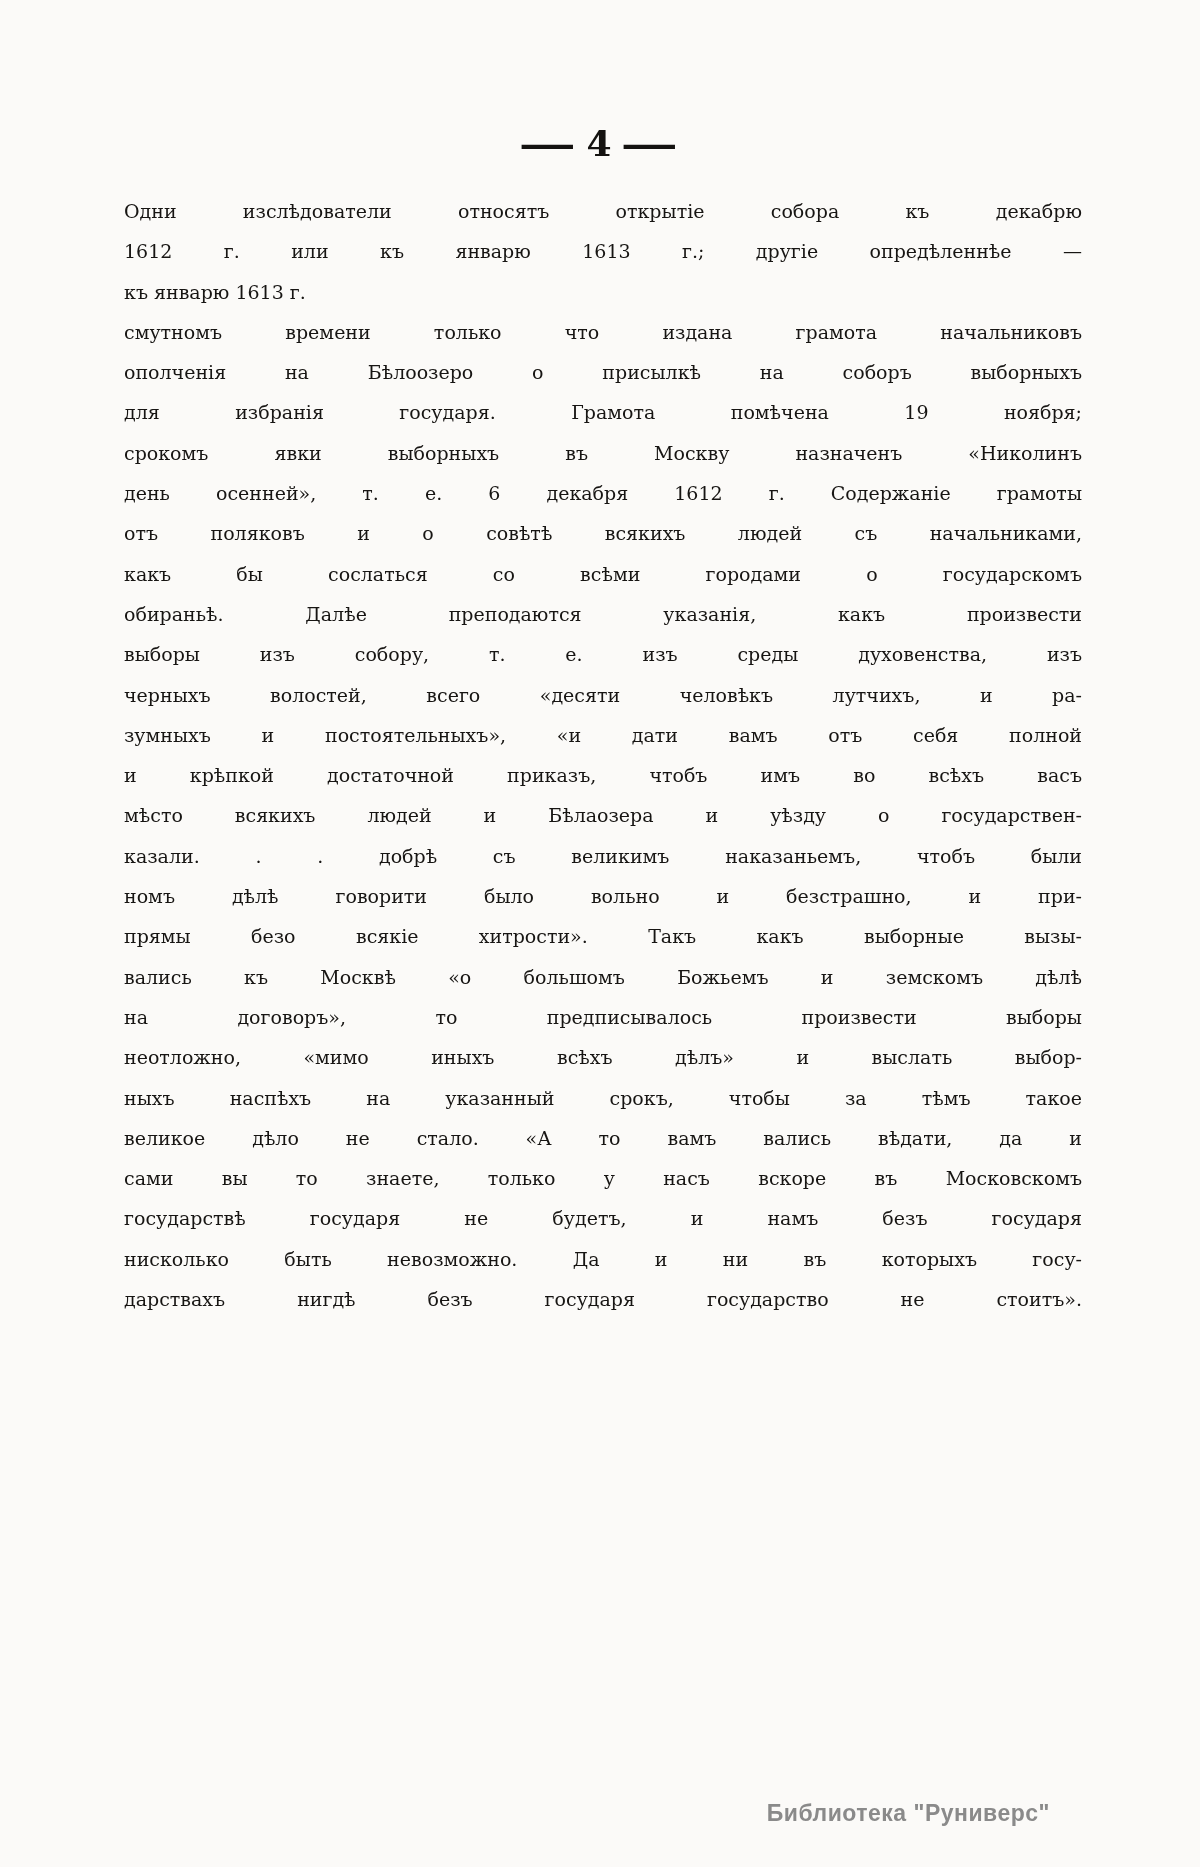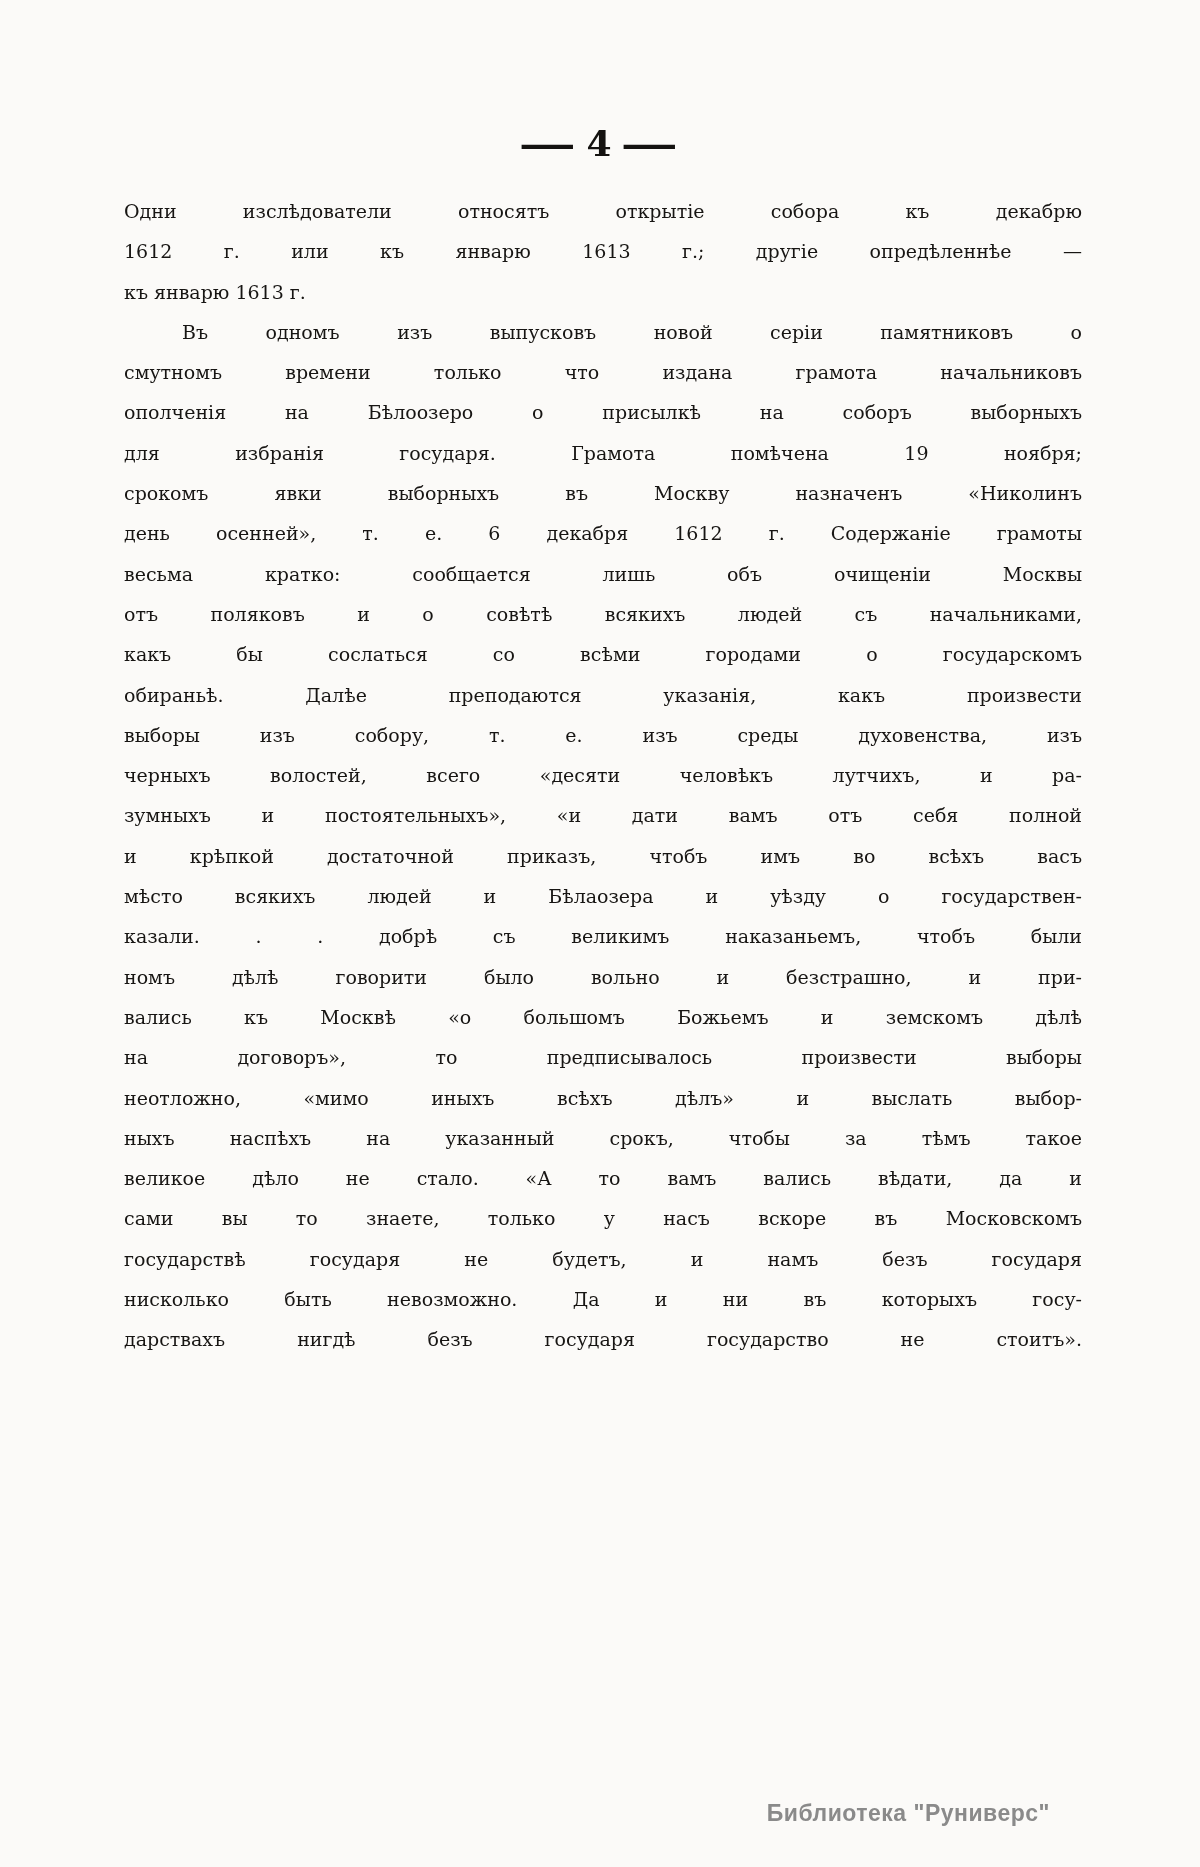--- a/index.html
+++ b/index.html
@@ -71,37 +71,36 @@
     <span class="dash">—</span><span>4</span><span class="dash">—</span>
   </div>
 
   <div class="page-body">
       <div class="paragraph">
         <div class="line j">Одни изслѣдователи относятъ открытіе собора къ декабрю</div>
         <div class="line j">1612 г. или къ январю 1613 г.; другіе опредѣленнѣе —</div>
         <div class="line">къ январю 1613 г.</div>
       </div>
       <div class="paragraph">
-        <div class="line j ind">Въ одномъ изъ выпусковъ новой серіи памятниковъ о</div>
         <div class="line j">смутномъ времени только что издана грамота начальниковъ</div>
         <div class="line j">ополченія на Бѣлоозеро о присылкѣ на соборъ выборныхъ</div>
         <div class="line j">для избранія государя. Грамота помѣчена 19 ноября;</div>
         <div class="line j">срокомъ явки выборныхъ въ Москву назначенъ «Николинъ</div>
         <div class="line j">день осенней», т. е. 6 декабря 1612 г. Содержаніе грамоты</div>
-        <div class="line j">весьма кратко: сообщается лишь объ очищеніи Москвы</div>
         <div class="line j">отъ поляковъ и о совѣтѣ всякихъ людей съ начальниками,</div>
         <div class="line j">какъ бы сослаться со всѣми городами о государскомъ</div>
         <div class="line j">обираньѣ. Далѣе преподаются указанія, какъ произвести</div>
         <div class="line j">выборы изъ собору, т. е. изъ среды духовенства, изъ</div>
         <div class="line j">черныхъ волостей, всего «десяти человѣкъ лутчихъ, и ра-</div>
         <div class="line j">зумныхъ и постоятельныхъ», «и дати вамъ отъ себя полной</div>
         <div class="line j">и крѣпкой достаточной приказъ, чтобъ имъ во всѣхъ васъ</div>
         <div class="line j">мѣсто всякихъ людей и Бѣлаозера и уѣзду о государствен-</div>
         <div class="line j">казали. . .  добрѣ съ великимъ наказаньемъ, чтобъ были</div>
         <div class="line j">номъ дѣлѣ говорити было вольно и безстрашно, и при-</div>
+        <div class="line j">прямы безо всякіе хитрости». Такъ какъ выборные вызы-</div>
         <div class="line j">вались къ Москвѣ «о большомъ Божьемъ и земскомъ дѣлѣ</div>
         <div class="line j">на договоръ», то предписывалось произвести выборы</div>
         <div class="line j">неотложно, «мимо иныхъ всѣхъ дѣлъ» и выслать выбор-</div>
         <div class="line j">ныхъ наспѣхъ на указанный срокъ, чтобы за тѣмъ такое</div>
         <div class="line j">великое дѣло не стало. «А то вамъ вались вѣдати, да и</div>
         <div class="line j">сами вы то знаете, только у насъ вскоре въ Московскомъ</div>
         <div class="line j">государствѣ государя не будетъ, и намъ безъ государя</div>
         <div class="line j">нисколько быть невозможно. Да и ни въ которыхъ госу-</div>
         <div class="line j">дарствахъ нигдѣ безъ государя государство не стоитъ».</div>
       </div>

